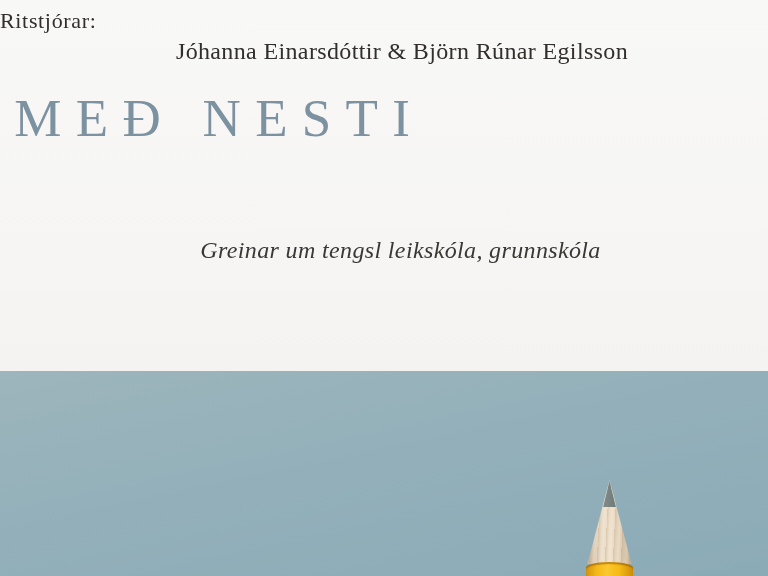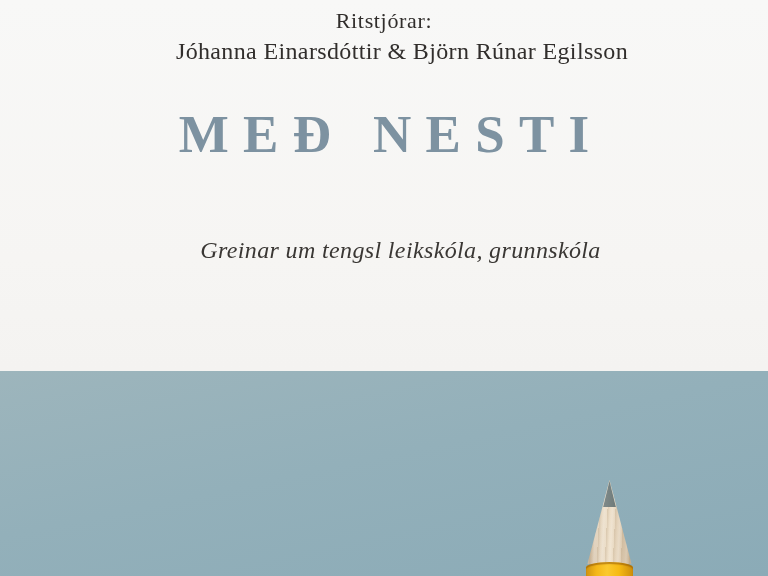--- a/index.html
+++ b/index.html
@@ -13,44 +13,43 @@
     width: 768px;
     height: 576px;
     overflow: hidden;
     background: linear-gradient(180deg, #f8f8f7 0%, #f6f5f3 45%, #f4f3f1 64%);
     font-family: "Liberation Serif", serif;
   }
   
   .editors-label {
     position: absolute;
     top: 7px; left: 0; right: 0;
-    text-align: center;
+    text-align: left;
     font-size: 22px;
     line-height: 28px;
     color: #312e2c;
     letter-spacing: 0.03em;
   }
   .editors-names {
     position: absolute;
     top: 36px; left: 0; right: 0;
     text-align: center;
     font-size: 24px;
     line-height: 30px;
     color: #312e2c;
     letter-spacing: 0.015em;
     padding-left: 36px;
   }
   .title {
     position: absolute;
-    top: 100px; left: 0; right: 0;
+    top: 84px; left: 0; right: 0;
     margin: 0;
-    text-align: center;
     font-size: 53px;
     line-height: 69px;
-    font-weight: bold;
+    font-weight: normal;
     color: #7d92a1;
     letter-spacing: 0.27em;
     padding-left: 0.27em; 
   }
   .title-line { display: block; }
   .subtitle {
     position: absolute;
     top: 234px; left: 0; right: 0;
     text-align: center;
     font-style: italic;

